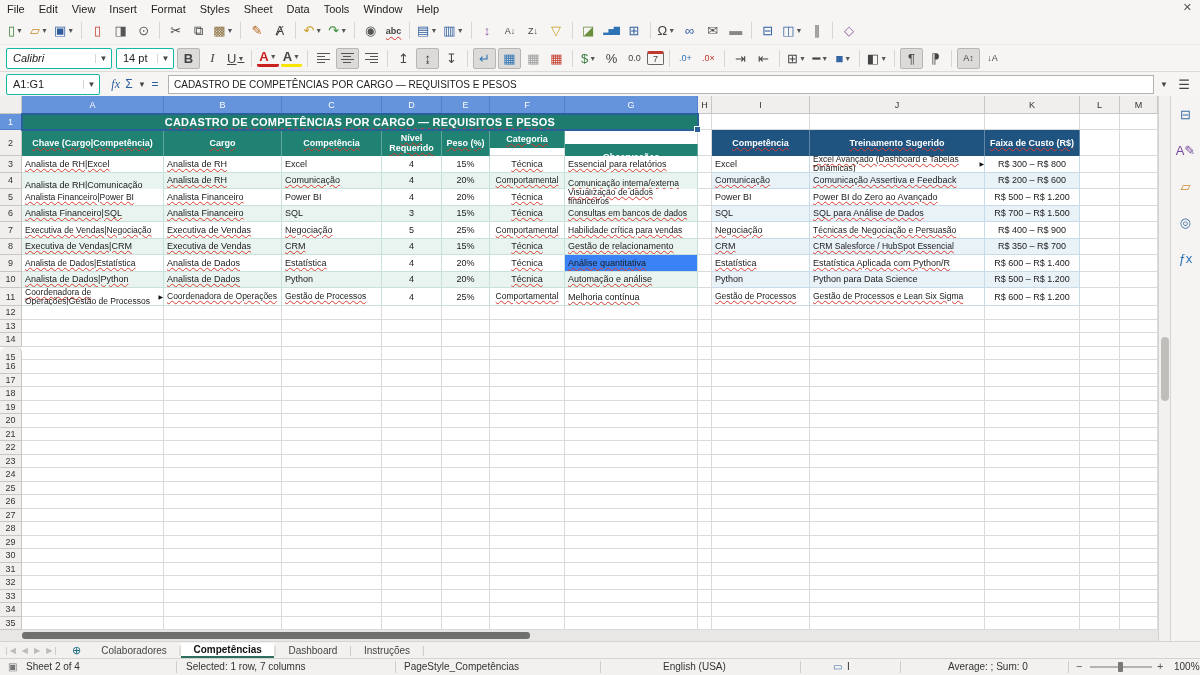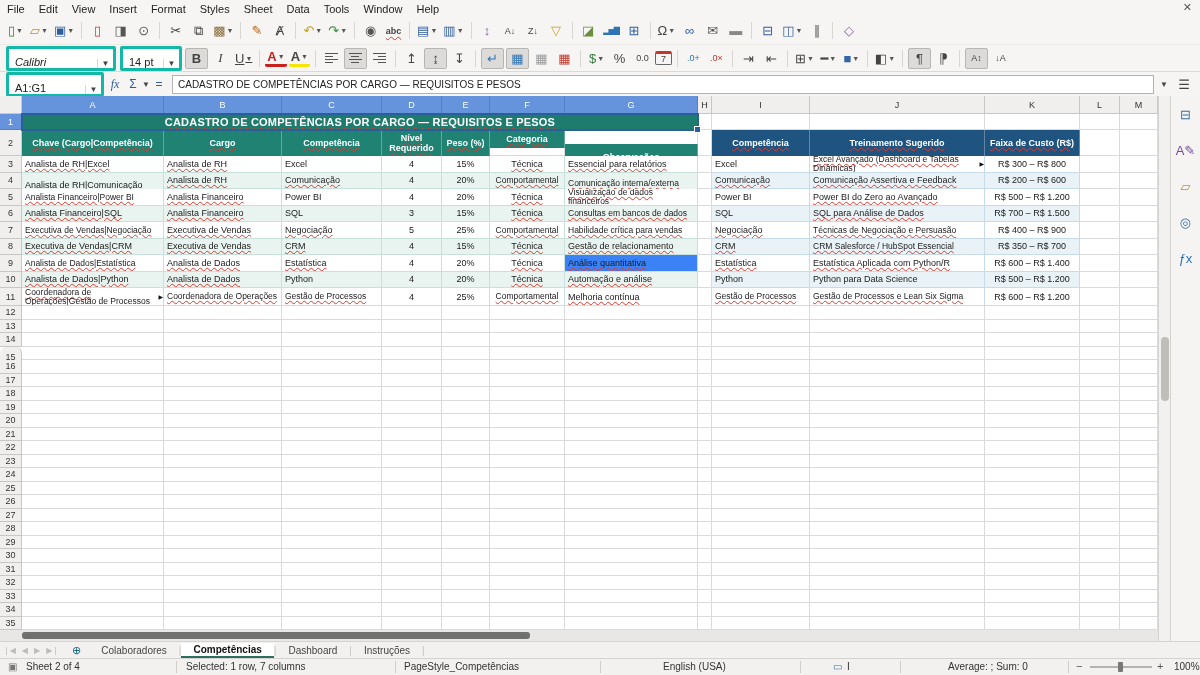--- a/index.html
+++ b/index.html
@@ -14,42 +14,42 @@
   .toolbar{position:absolute;left:0;width:1200px;background:#f6f5f4;display:flex;align-items:center;
            padding-left:4px;box-sizing:border-box;}
   #tb1{top:17px;height:28px;border-bottom:1px solid #eceae7;}
   #tb2{top:45px;height:27px;border-bottom:1px solid #dcdad6;}
   .tbi{position:relative;min-width:17px;height:19px;margin:0 1px;border-radius:2px;display:flex;
        align-items:center;justify-content:center;font-size:13px;color:#444;padding:0 2px;}
   .tbi.small{font-size:9px;letter-spacing:0;}
   .tbi.pressed{background:#dcdbd9;border:1px solid #b8b6b2;}
   .tbi .arr{font-size:7px;color:#555;margin-left:1px;}
   .tbsep{width:1px;height:17px;background:#d8d6d2;margin:0 4px;}
-  .combo{height:19px;background:#fff;border:3px solid #14b8a6;border-radius:2px;display:flex;
-         align-items:flex-end;font-size:11px;color:#222;margin:10px 2px;}
+  .combo{height:19px;background:#fff;border:1px solid #14b8a6;border-radius:2px;display:flex;
+         align-items:center;font-size:11px;color:#222;margin:10px 2px;}
   .combo .cval{padding:0 6px;flex:1;font-style:italic;}
   .combo .cval.noital{font-style:normal;}
   .combo .cbtn{width:15px;text-align:center;font-size:8px;color:#444;border-left:1px solid #d9d7d3;}
   .abc{font-size:9px;font-weight:bold;text-decoration:underline wavy #d83a2e 1px;text-underline-offset:2px;}
   .cal{font-size:9px;border:1px solid #666;border-top:3px solid #c0392b;width:11px;height:10px;min-width:11px;}
   .chart{font-size:8px;letter-spacing:-1px;color:#2e74b5;}
   .fc-red{font-weight:bold;border-bottom:3px solid #c9211e;line-height:11px;height:14px;}
   .fc-yel{font-weight:bold;border-bottom:3px solid #f7e400;line-height:11px;height:14px;}
   .b{font-weight:bold;} .i{font-style:italic;font-family:"Liberation Serif",serif;} .u{text-decoration:underline;}
   .lines{display:flex;flex-direction:column;gap:2px;width:13px;}
   .lines i{display:block;height:1px;background:#555;}
   .lines.left i:nth-child(2n){width:8px;} .lines.left i{width:13px;}
   .lines.center i:nth-child(2n){width:8px;margin:0 auto;} .lines.center i{width:13px;}
   .lines.right i:nth-child(2n){width:8px;margin-left:auto;} .lines.right i{width:13px;}
   
   #fbar{position:absolute;left:0;top:72px;width:1200px;height:24px;background:#f6f5f4;display:flex;
         align-items:center;border-bottom:1px solid #d0cecb;}
   #namebox{width:92px;margin-left:6px;}
   .fbtn{width:18px;text-align:center;font-size:12px;color:#2e5d9e;}
-  #fx-btn{font-style:italic;font-family:"Liberation Serif",serif;}
+  #fx-btn{font-style:italic;font-family:"Liberation Serif",serif;text-align:right;}
   #formula-input{flex:1;height:17px;background:#fff;border:1px solid #b4b2ae;margin:0 2px 0 4px;
         font-size:10px;display:flex;align-items:center;padding:0 5px;color:#222;white-space:nowrap;overflow:hidden;}
   #fbar-expand{width:16px;text-align:center;font-size:8px;color:#444;}
   #sidebar-toggle{width:24px;text-align:center;font-size:13px;color:#444;margin-right:4px;}
   
   #gridwrap{position:absolute;left:0;top:96px;width:1158px;height:534px;background:#fff;}
   .colhdr,.rowhdr,.corner{position:absolute;box-sizing:border-box;background:#f0efed;
         border-right:1px solid #c9c7c3;border-bottom:1px solid #c9c7c3;color:#333;font-size:9px;
         display:flex;align-items:center;justify-content:center;}
   .colhdr.sel,.rowhdr.sel{background:#6593dc;color:#fff;border-right:1px solid #5181cc;border-bottom:1px solid #5181cc;}

